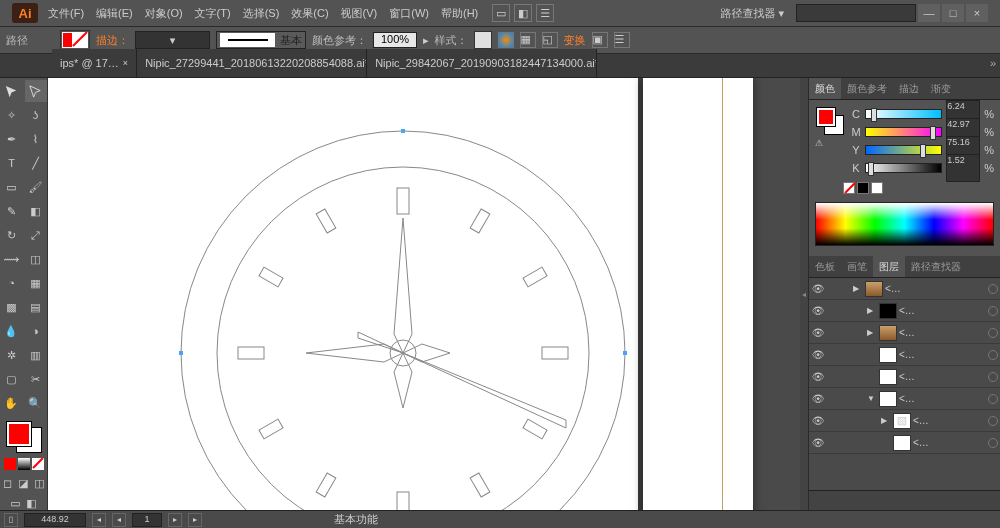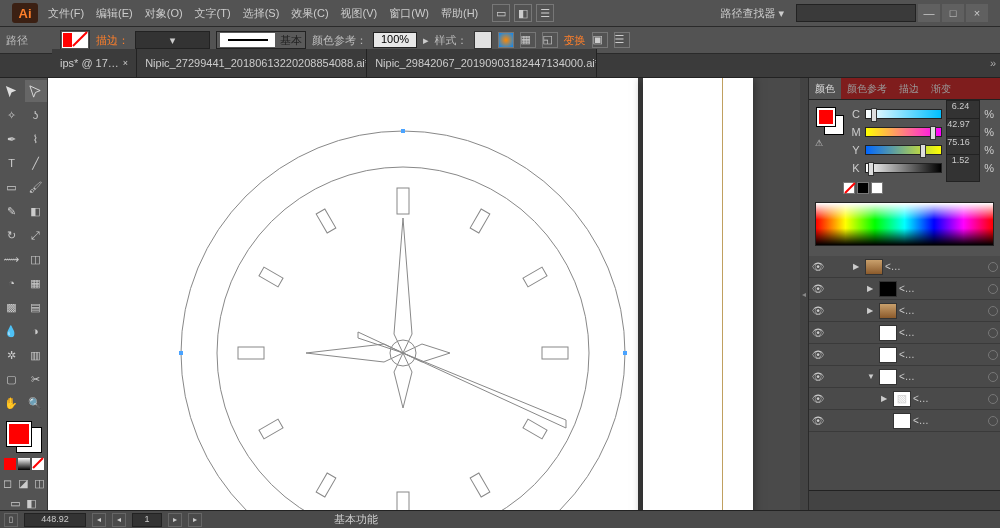--- a/index.html
+++ b/index.html
@@ -52,33 +52,33 @@
 .mini.n::after{content:"";position:absolute;left:-1px;top:4px;width:14px;height:2px;background:#f00;transform:rotate(-45deg)}
 .draw-modes{display:flex;gap:2px;margin-top:6px}
 .canvas-area{flex:1;background:#4a4a4a;position:relative;overflow:hidden}
 .artboard{position:absolute;left:0;top:0;width:590px;height:498px;background:#fff;box-shadow:0 0 10px rgba(0,0,0,.5)}
 .artboard2{position:absolute;left:595px;top:0;width:110px;height:498px;background:#fff;box-shadow:0 0 10px rgba(0,0,0,.5)}
 .guide{position:absolute;left:674px;top:0;width:1px;height:100%;background:#c0a060}
 .clock{position:absolute;left:130px;top:50px}
 
 .rpanel{width:192px;background:#535353;border-left:1px solid #2a2a2a;display:flex;flex-direction:column}
 .collapse-bar{width:8px;background:#434343;display:flex;align-items:center;justify-content:center;color:#888;font-size:8px}
-.panel-tabs{height:22px;background:#7f1d1d;display:flex;border-bottom:1px solid #222}
+.panel-tabs{height:22px;background:#404040;display:flex;border-bottom:1px solid #222}
 .ptab{padding:4px 6px;font-size:10px;color:#999}
 .ptab.on{background:#535353;color:#ddd}
 .color-panel{padding:6px;display:flex;flex-direction:column;gap:4px}
 .slider-row{display:flex;align-items:center;gap:4px;height:16px}
 .slider-row .letter{width:10px;text-align:center}
 .slider-row .track{flex:1;height:10px;border:1px solid #222;position:relative}
 .slider-row .track.c{background:linear-gradient(to right,#fff,#00bfff)}
 .slider-row .track.m{background:linear-gradient(to right,#ff0,#f0f)}
 .slider-row .track.y{background:linear-gradient(to right,#06f,#ff0)}
 .slider-row .track.k{background:linear-gradient(to right,#fff,#000)}
 .slider-row .thumb{position:absolute;top:-2px;width:6px;height:14px;background:#ddd;border:1px solid #333}
-.slider-row .val{width:34px;height:28px;background:#333;border:1px solid #222;font-size:9px;text-align:right;padding-right:10px}
+.slider-row .val{width:34px;height:28px;background:#333;border:1px solid #222;font-size:9px;text-align:left;padding-right:10px}
 .bw-sw{display:flex;gap:2px;margin:2px 0 0 28px}
 .bw-sw div{width:12px;height:12px;border:1px solid #777}
 .spectrum{height:44px;margin:4px 0;background:linear-gradient(to right,red,#ff0,#0f0,#0ff,#00f,#f0f,red);position:relative;border:1px solid #222}
 .spectrum::before{content:"";position:absolute;inset:0;background:linear-gradient(to top,#000,transparent 40%,transparent 60%,#fff)}
 .layers{flex:1;display:flex;flex-direction:column;min-height:0}
 .layer-list{flex:1;overflow:auto;background:#4a4a4a}
 .layer-row{height:22px;display:flex;align-items:center;border-bottom:1px solid #3a3a3a;padding:0 2px;gap:2px}
 .eye{width:14px;text-align:center;font-size:10px}
 .lock{width:14px}
 .tw{width:10px;font-size:8px}
@@ -324,20 +324,26 @@
         <div class="bw-sw">
             <div style="background:#fff;position:relative">
               <span style="position:absolute;left:-1px;top:4px;width:14px;height:2px;background:#f00;transform:rotate(-45deg)"></span>
             </div>
             <div style="background:#000"></div>
             <div style="background:#fff"></div>
           </div>
         <div class="spectrum"></div>
       </div>
 
+      <div class="panel-tabs">
+        <div class="ptab">色板</div>
+        <div class="ptab">画笔</div>
+        <div class="ptab on">图层</div>
+        <div class="ptab">路径查找器</div>
+      </div>
       <div class="layers">
         <div class="layer-list" id="layer-list">
             <div class="layer-row">
               <span class="eye">👁</span>
               <span class="lock"></span>
               <span style="width:8px"></span>
               <span class="tw">▶</span>
               <span class="thumb-ly wood"></span>
               <span class="ly-name">&lt;…</span>
               <span class="end-dot"></span>

